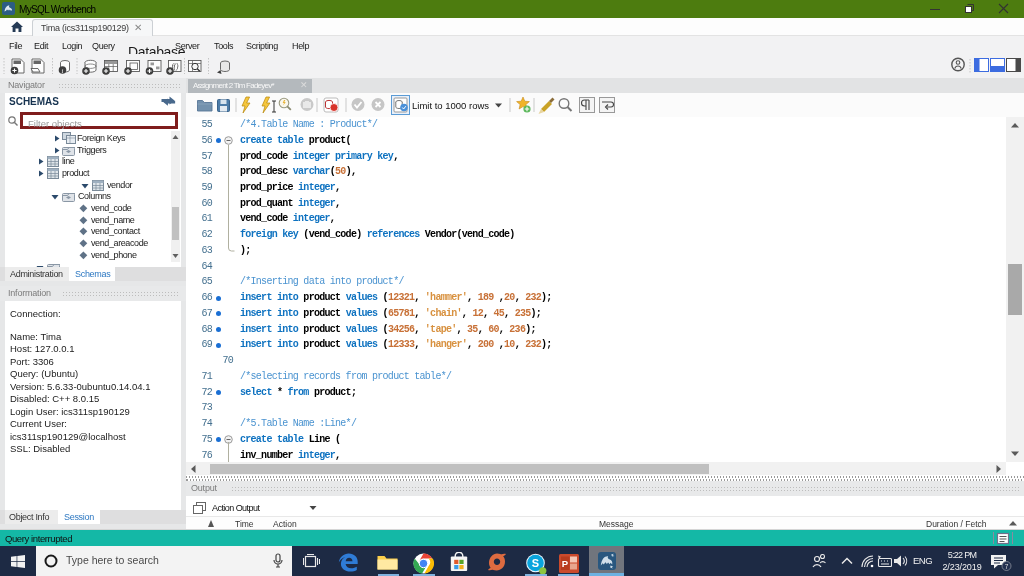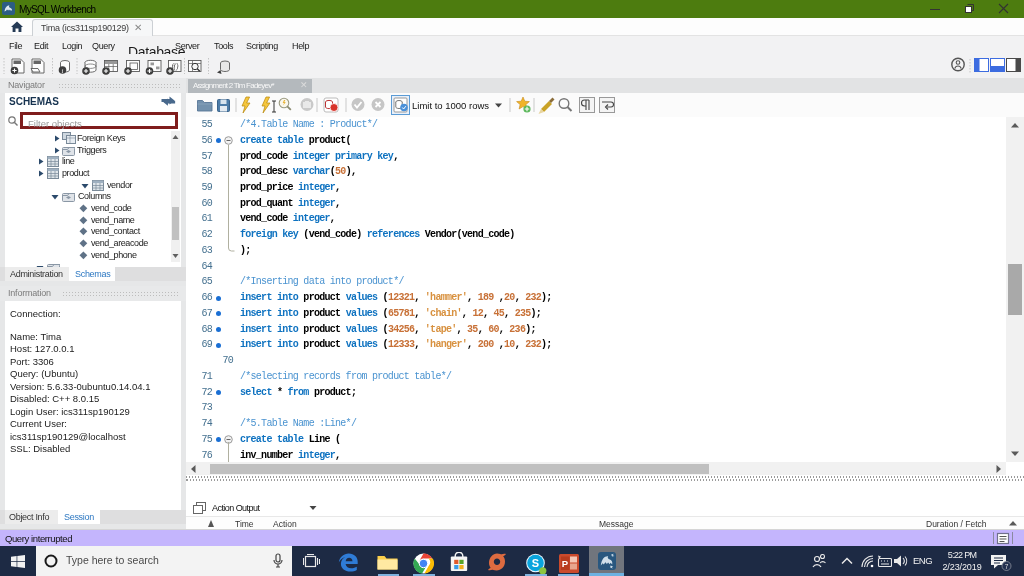--- a/index.html
+++ b/index.html
@@ -449,20 +449,24 @@
     </svg>
   <svg class="abs" style="left:809px;top:2px;" width="8" height="10">
       <path d="M1.5 1 L6 5 L1.5 9 Z" fill="#5a5a5a"></path>
     </svg>
   <div class="abs" style="left:24px;top:1.5px;width:499px;height:10px;background:#c0c0c0;"></div>
 </div>
 
 <div class="abs" style="left:186px;top:475px;width:838px;height:54px;background:#fff;">
   <div class="abs" style="left:0;top:1px;width:838px;height:2px;background-image:repeating-linear-gradient(90deg,#9a9a9a 0 1px,transparent 1px 3px);"></div>
   <div class="abs" style="left:0;top:4px;width:838px;height:2px;background-image:repeating-linear-gradient(90deg,#9a9a9a 0 1px,transparent 1px 3px);background-position:1px 0;"></div>
+  <div class="abs hdr" style="left:0;top:6px;width:838px;height:15px;">
+    <span class="abs" style="left:5px;top:2px;">Output</span>
+    <div class="abs dots" style="left:45px;top:4px;width:790px;height:8px;"></div>
+  </div>
 
   <svg class="abs" style="left:7px;top:27px;" width="13" height="12" viewBox="0 0 13 12">
     <rect x="3.5" y="0.5" width="9" height="8" fill="#fff" stroke="#666"></rect>
     <rect x="0.5" y="3.5" width="9" height="8" fill="#fff" stroke="#666"></rect>
   </svg>
   <div class="abs ui" style="left:26px;top:28px;font-size:9px;letter-spacing:-0.55px;color:#111;">Action Output</div>
   <svg class="abs" style="left:122px;top:28px;" width="10" height="10">
       <path d="M1.5 3 l3.5 4 l3.5 -4 z" fill="#444"></path>
     </svg>
 
@@ -473,21 +477,21 @@
     <div class="abs ui" style="left:49px;top:1.5px;color:#333;font-size:8.5px;">Time</div>
     <div class="abs ui" style="left:87px;top:1.5px;color:#333;font-size:8.5px;">Action</div>
     <div class="abs ui" style="left:413px;top:1.5px;color:#333;font-size:8.5px;">Message</div>
     <div class="abs ui" style="left:740px;top:1.5px;color:#333;font-size:8.5px;">Duration / Fetch</div>
     <svg class="abs" style="left:822px;top:2px;" width="10" height="8">
         <path d="M1 6.5 L5 2 L9 6.5 Z" fill="#5a5a5a"></path>
       </svg>
   </div>
 </div>
 
-<div class="abs" style="left:0;top:529px;width:1024px;height:17px;background:#c4b5fd;border-top:1px solid #d5d5d5;box-sizing:border-box;">
+<div class="abs" style="left:0;top:529px;width:1024px;height:17px;background:#14b8a6;border-top:1px solid #d5d5d5;box-sizing:border-box;">
   <div class="abs ui" style="left:5px;top:3px;letter-spacing:-0.4px;color:#111;">Query interrupted</div>
   <svg class="abs" style="left:992px;top:2px;" width="22" height="13" viewBox="0 0 22 13">
     <path d="M1.5 0 v12 M20.5 0 v12" stroke="#8a8aa0" stroke-width="1"></path>
     <rect x="5.5" y="1.5" width="11" height="10" fill="#fff" stroke="#70708c" stroke-width="1.2"></rect>
     <path d="M7.5 4.5 h7 M7.5 7 h7 M7.5 9.5 h5" stroke="#555" stroke-width="1.1"></path>
   </svg>
 </div>
 
 <div class="abs" style="left:0;top:546px;width:1024px;height:30px;background:#1d2a44;" id="taskbar">
 

